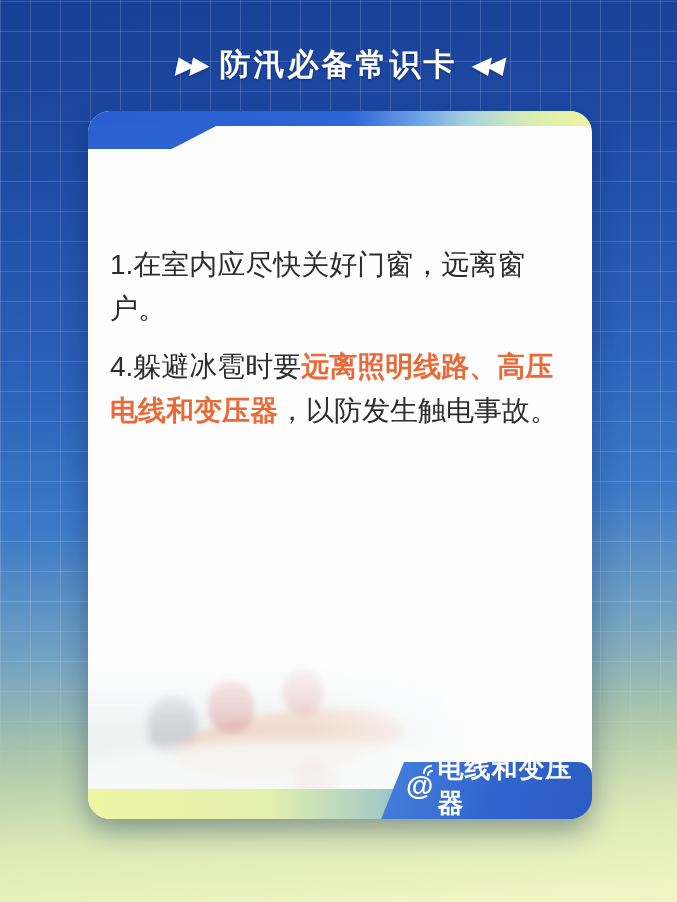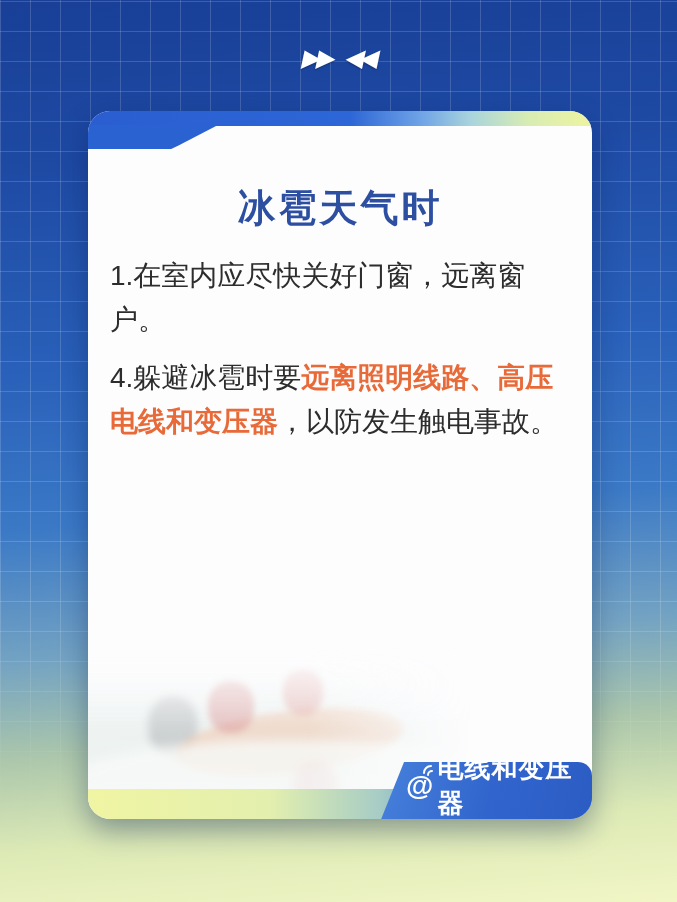--- a/index.html
+++ b/index.html
@@ -56,21 +56,20 @@
     text-align:center; font-size:38px; font-weight:800;
     color:#2d4fa1; letter-spacing:3px;
   }
 
   
   .tips{ position:absolute; left:22px; right:16px; top:132px; }
   .tip{
     font-size:28px; line-height:43.6px; font-weight:500;
     color:#2d2d2d; white-space:pre-line; margin-bottom:15px;
     letter-spacing:0px;
-    margin-top:11px;
   }
   .tip:nth-child(3){ margin-top:6px; }
   .tip:nth-child(4){ margin-top:7px; }
   .tip .hl{ color:#e86a38; font-weight:800; }
 
   
   .photo{ position:absolute; left:0; top:530px; width:400px; height:178px;
     overflow:hidden; opacity:.55; }
   .photo .water{ position:absolute; inset:0;
     background:linear-gradient(180deg, rgba(222,236,233,0) 0%, #dfe9e6 45%, #e9f0ea 100%); }
@@ -116,27 +115,27 @@
   .logo-sub span{ font-size:7.5px; font-weight:700; letter-spacing:.6px; white-space:nowrap; }
 </style>
 </head>
 <body>
 
 <div class="screen">
   <div class="bg-grid"></div>
 
   <header class="header">
     <span class="arrows">▶▶</span>
+    <h1>防汛必备常识卡</h1>
     <span class="arrows">◀◀</span>
   </header>
 
   <section class="card">
     <div class="card-strip"></div>
     <div class="card-tab"></div>
-    <h2 class="card-title">冰雹天气时</h2>
 
     <div class="photo">
       <div class="water"></div>
       <div class="fig-dark"></div>
       <div class="boat"></div>
       <div class="vest-1"></div>
       <div class="vest-2"></div>
       <div class="vest-3"></div>
       <div class="foam"></div>
       <div class="fade"></div>

